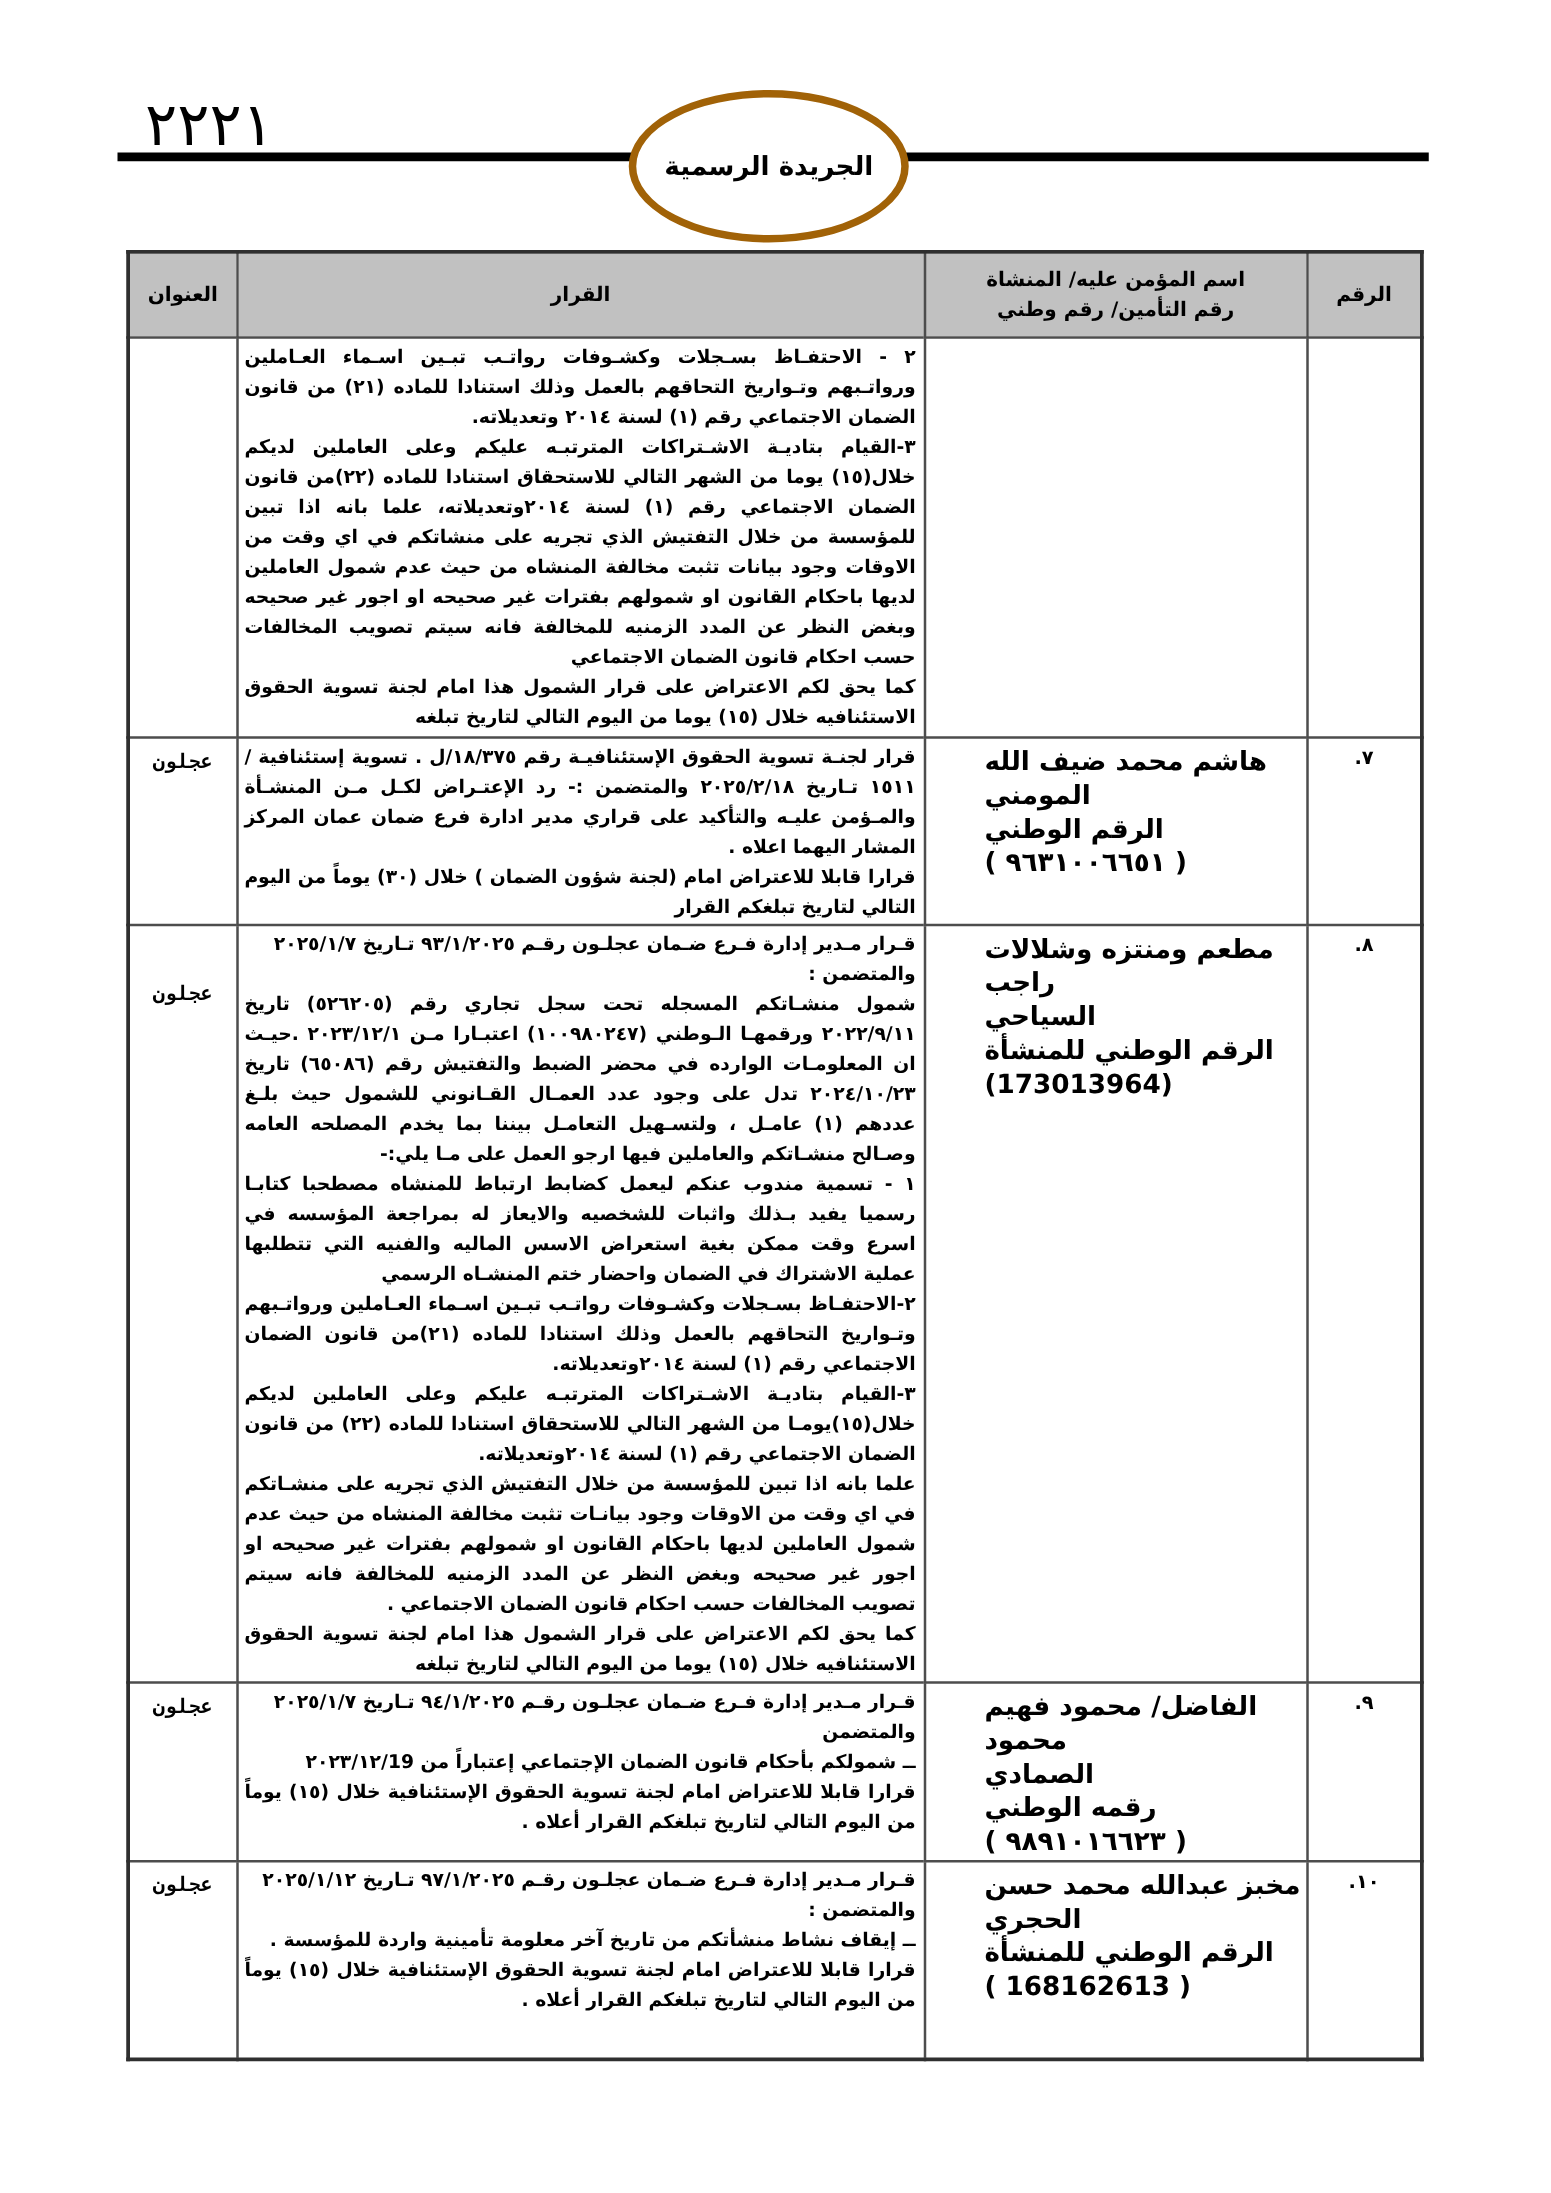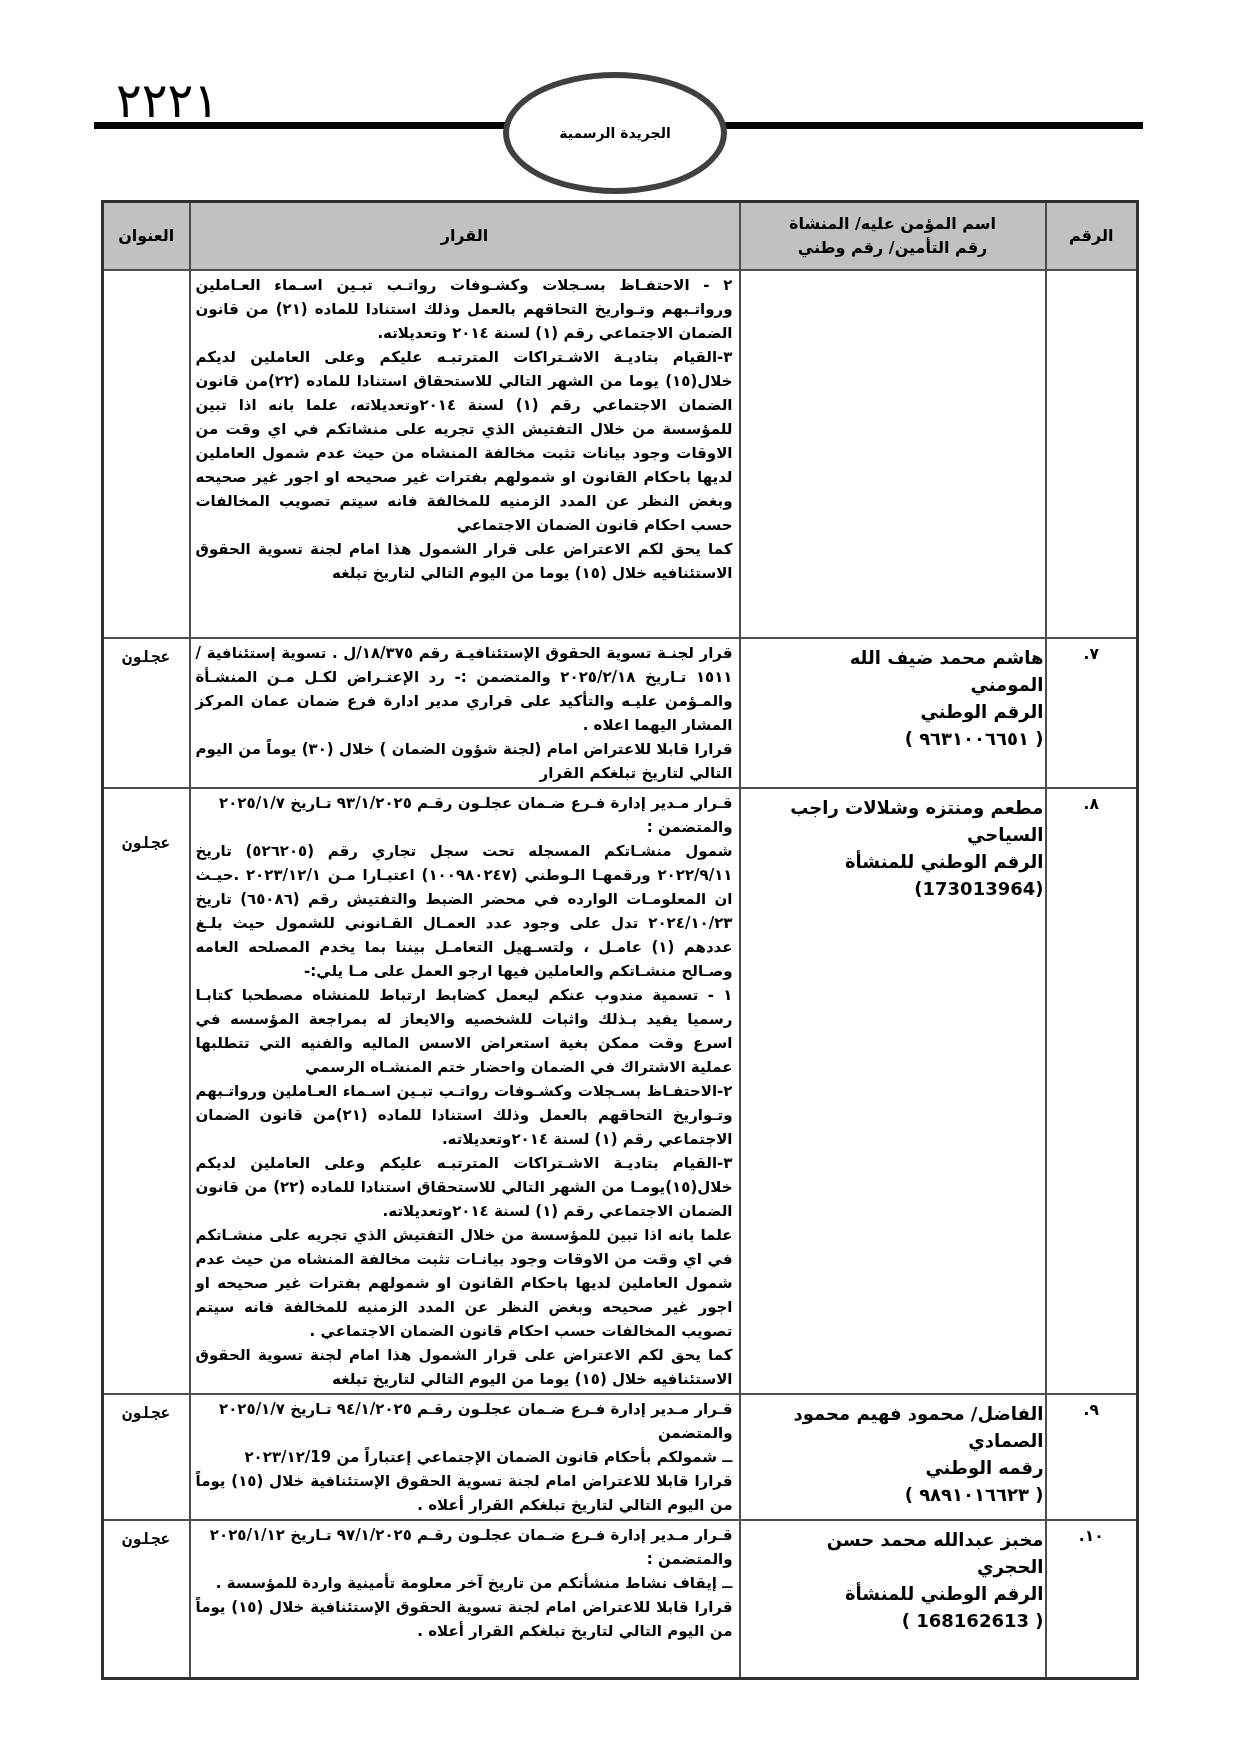--- a/index.html
+++ b/index.html
@@ -10,43 +10,43 @@
   
   .page-number{
     position:absolute;left:116px;top:72px;font-size:48px;font-weight:400;
     letter-spacing:4px;z-index:3;
   }
   .rule{
     position:absolute;left:94px;top:122px;width:1049px;height:7px;background:#000;z-index:1;
   }
   .oval{
     position:absolute;left:503px;top:72px;width:212px;height:110px;
-    border:6px solid #404040;border-radius:50%;background:#fff;z-index:2;
+    border:6px solid #a16207;border-radius:50%;background:#fff;z-index:2;
     display:flex;align-items:center;justify-content:center;
-    font-size:14px;font-weight:700;
+    font-size:21px;font-weight:700;
   }
   
   .table-wrap{position:absolute;left:102px;top:200px;width:1037px;}
   table{
     border-collapse:collapse;table-layout:fixed;direction:rtl;width:100%;
     border:3px solid #2f2f2f;font-weight:700;
   }
   td,th{border:2px solid #4d4d4d;vertical-align:top;overflow:hidden;}
   thead th{
     background:#c1c1c1;height:64px;vertical-align:middle;text-align:center;
     font-size:16px;line-height:24px;white-space:pre-line;
   }
-  tr.rA{height:368px;} tr.r7{height:124px;} tr.r8{height:605px;}
+  tr.rA{height:320px;} tr.r7{height:124px;} tr.r8{height:605px;}
   tr.r9{height:123px;} tr.r10{height:158px;}
   td.decision{
     text-align:justify;padding:2px 6px 2px 5px;font-size:15px;line-height:24px;
     white-space:pre-line;
   }
   td.name{
-    text-align:right;font-size:18px;line-height:27px;padding-top:5px;white-space:pre-line;padding-left:47px;
+    text-align:left;font-size:21px;line-height:27px;padding-top:5px;white-space:pre-line;padding-left:47px;
   }
   td.num{text-align:center;font-size:15.5px;padding-top:6px;}
   td.addr{text-align:center;font-size:16px;padding-top:8px;font-family:Liberation Mono, monospace;}
   tr.r8 td.addr{padding-top:44px;}
 </style>
 </head>
 <body>
 
 <div class="page-number">٢٢٢١</div>
 <div class="rule"></div>

